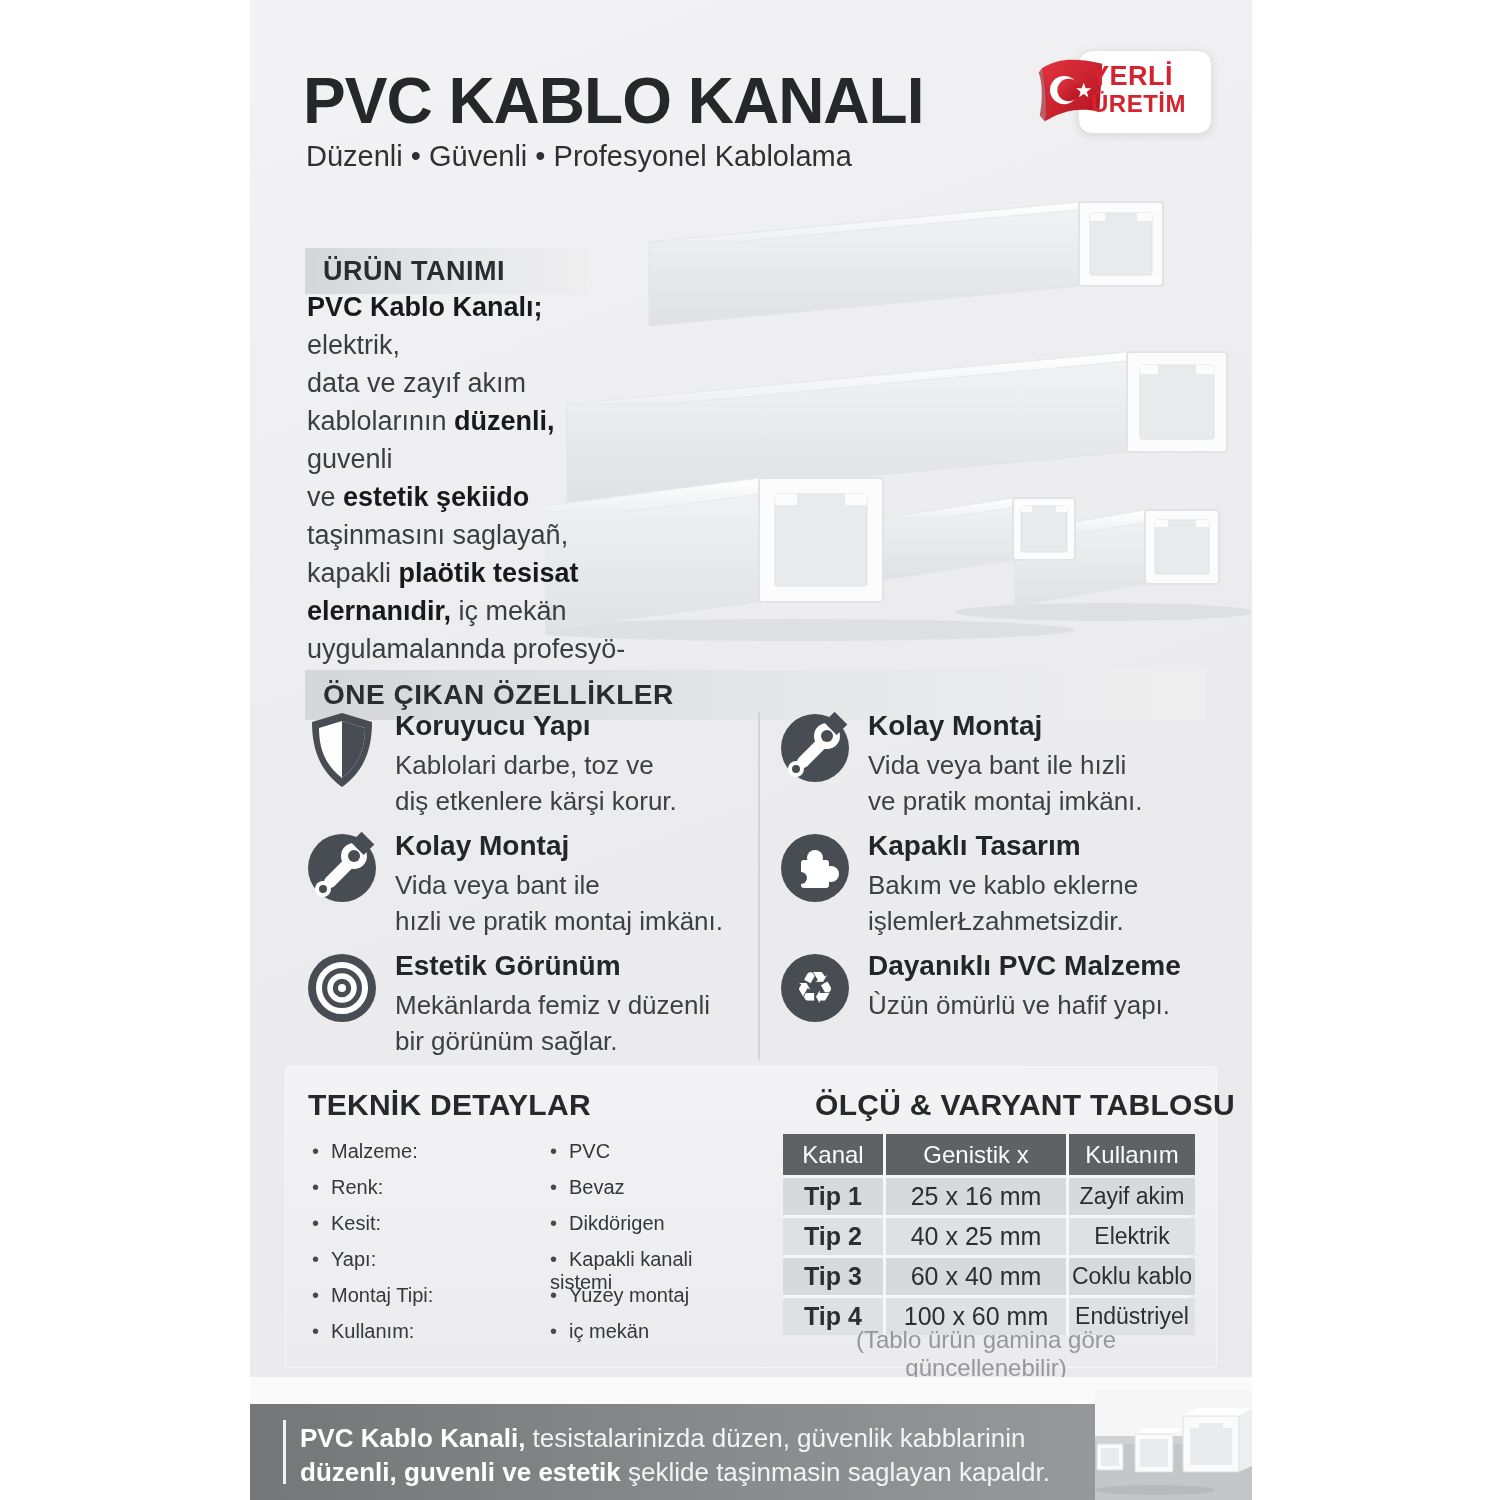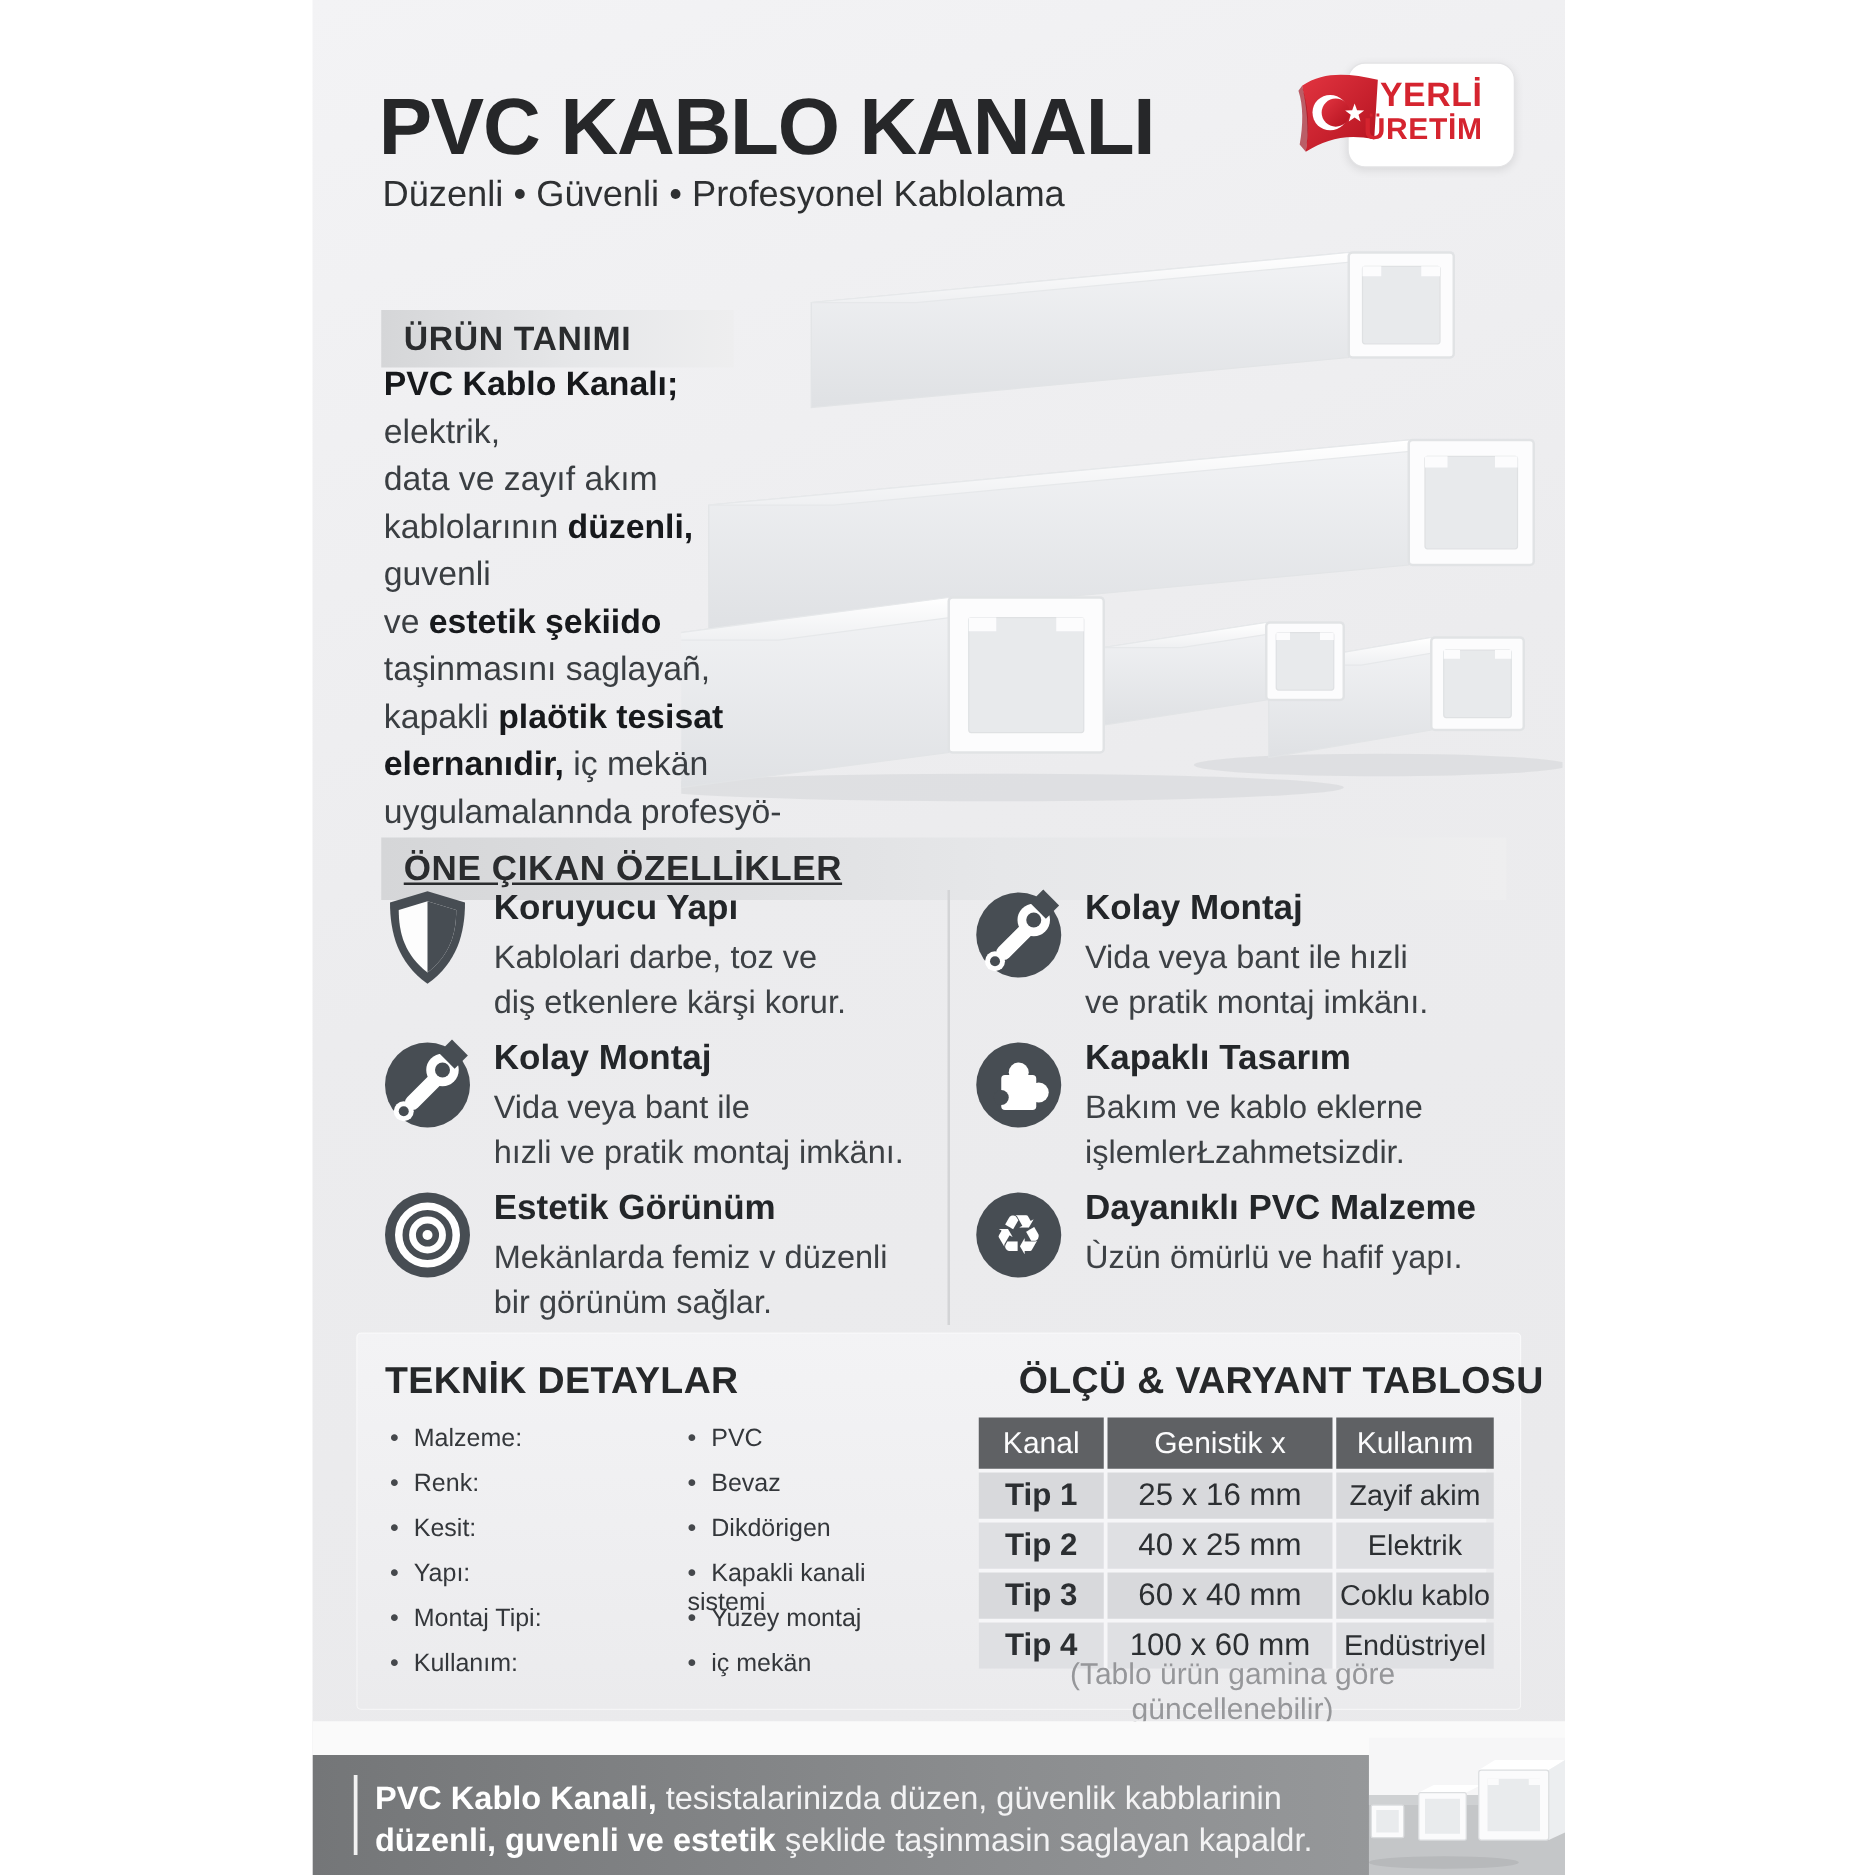--- a/index.html
+++ b/index.html
@@ -8,29 +8,29 @@
   .flyer { position:absolute; left:250px; top:0; width:1002px; height:1500px;
            background:linear-gradient(160deg,#f3f3f5 0%, #ececee 45%, #e9e9eb 100%); overflow:hidden; }
 
   
   .title { position:absolute; left:53px; top:64px; font-size:64px; font-weight:900; letter-spacing:-1px; color:#262729; }
   .subtitle { position:absolute; left:56px; top:140px; font-size:29px; font-weight:500; color:#2e3032; }
 
   .badge { position:absolute; left:828px; top:50px; width:134px; height:84px; background:#ffffff;
            border:1px solid #e3e3e5; border-radius:14px; box-shadow:0 2px 8px rgba(0,0,0,.10); }
   .badge-text { position:absolute; left:12px; top:10px; line-height:1.12; color:#d5242f; font-weight:800; }
-  .badge-l1 { font-size:27px; letter-spacing:.5px;text-align:right; }
+  .badge-l1 { font-size:27px; letter-spacing:.5px; }
   .badge-l2 { font-size:24px; letter-spacing:.5px; }
   .flag { position:absolute; left:-52px; top:0px; width:88px; height:86px; }
 
   
   .bar { position:absolute; height:46px; background:linear-gradient(90deg,#d5d6d8 0%,#e6e7e9 55%,#eeeeef 100%);
          color:#2a2c2e; font-weight:800; font-size:27px; letter-spacing:.5px; line-height:46px; padding-left:18px;margin-top:24px; }
   .bar-urun { left:55px; top:224px; width:282px; }
-  .bar-ozellik { left:55px; top:646px; width:900px; height:50px; line-height:50px; font-size:28px;text-decoration:underline; }
+  .bar-ozellik { left:55px; top:646px; width:900px; height:50px; line-height:50px; font-size:28px; }
 
   
   .desc { position:absolute; left:57px; top:288px; width:330px; font-size:27px; line-height:38px; color:#3a3e42; }
   .desc .b { font-weight:700; color:#17191c; }
 
   
   .product-svg { position:absolute; left:295px; top:180px; width:705px; height:470px; pointer-events:none; }
 
   
   .feature { position:absolute; width:440px; display:flex; align-items:flex-start; }

